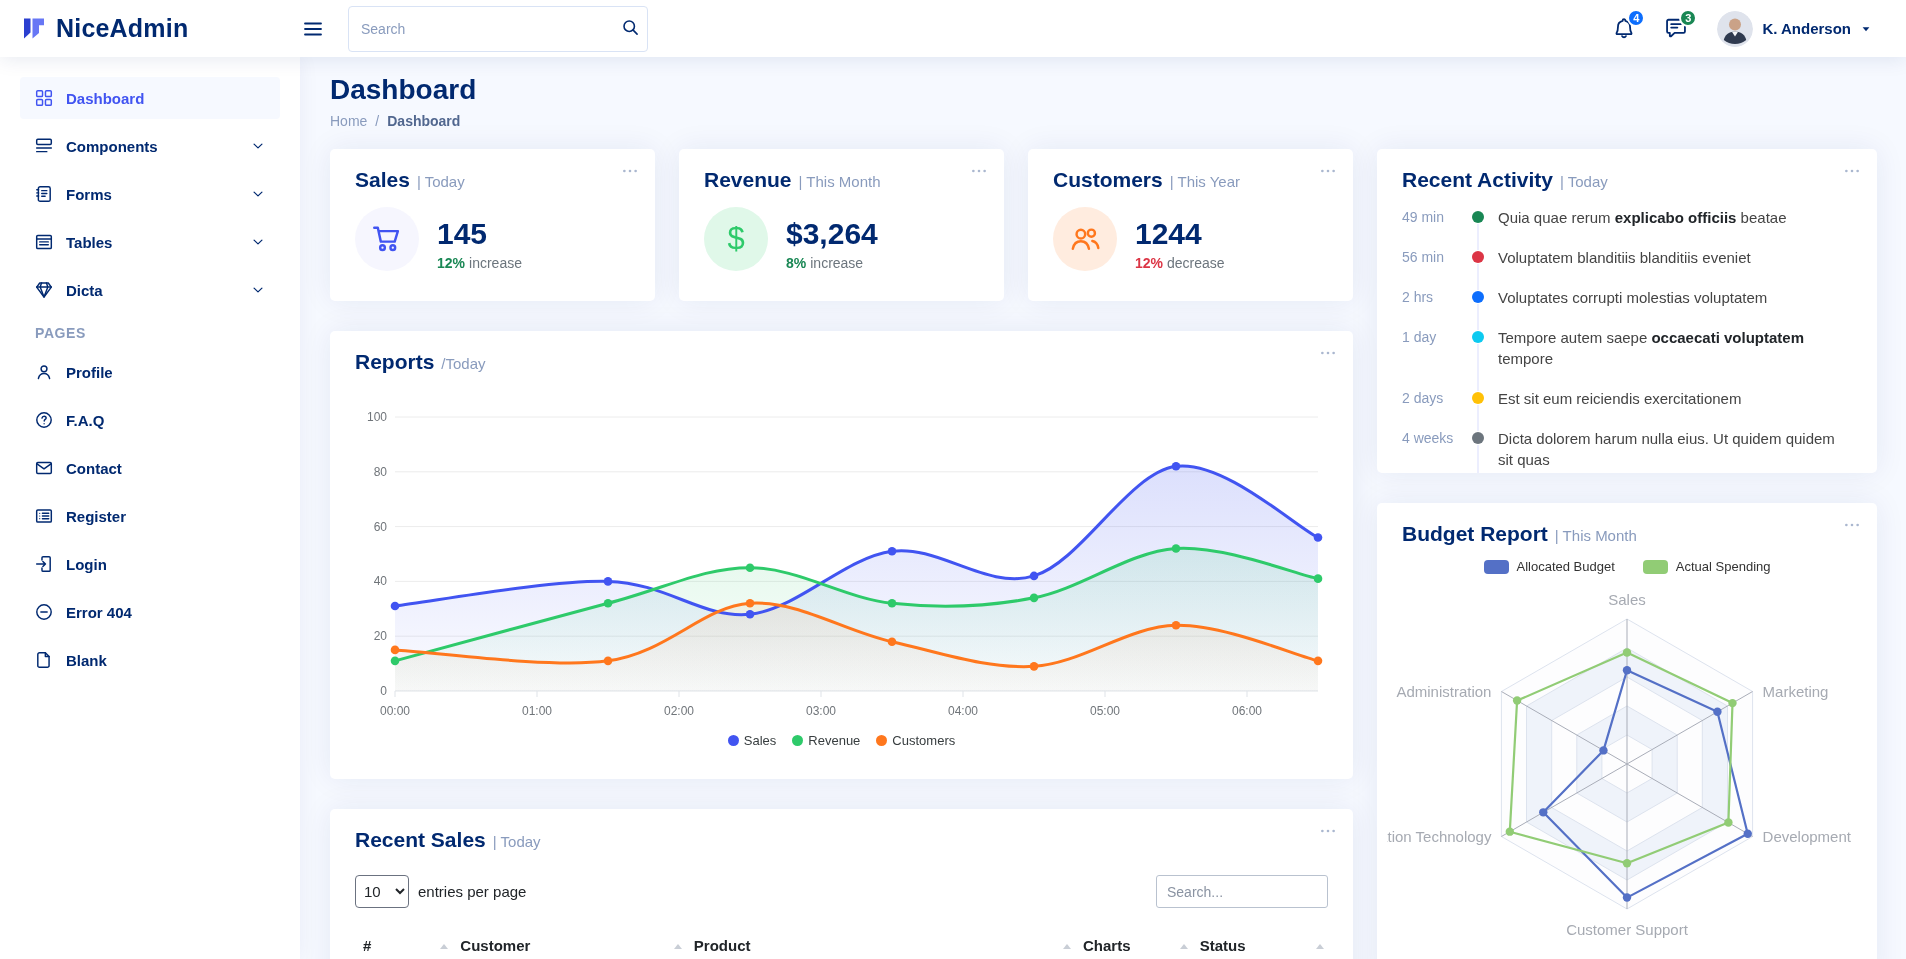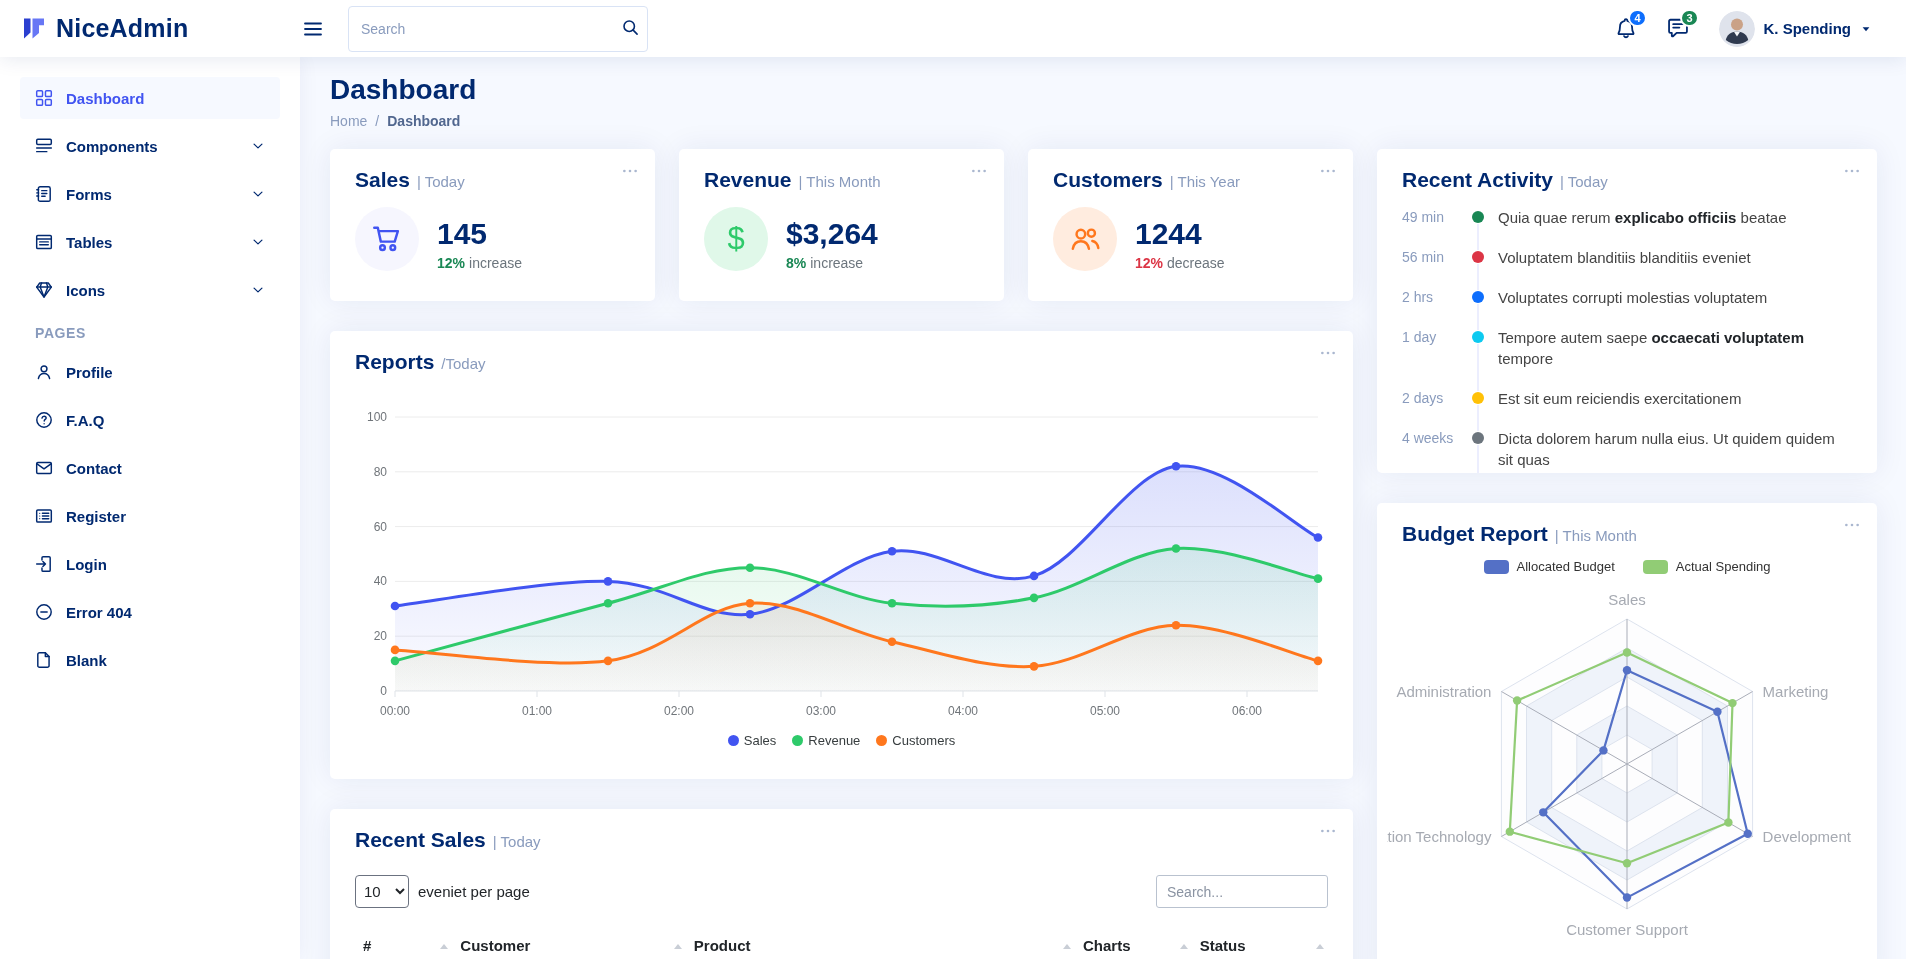--- a/index.html
+++ b/index.html
@@ -142,21 +142,21 @@
     </span>
     <span class="profile">
       <span class="avatar">
         <svg viewBox="0 0 36 36">
             <circle cx="18" cy="18" r="18" fill="#dfe3ec"></circle>
             <circle cx="18" cy="13.5" r="6" fill="#caa287"></circle>
             <path d="M18 20.5c-6.5 0-10.2 3.6-11.2 8.6a18 18 0 0 0 22.4 0c-1-5-4.7-8.6-11.2-8.6z" fill="#2f3a4f"></path>
             <path d="M18 20.5c-1.8 0-2.9.4-2.9.4L18 25.5l2.9-4.6s-1.1-.4-2.9-.4z" fill="#f4f6f9"></path>
           </svg>
       </span>
-      <span>K. Spending</span>
+      <span>K. Anderson</span>
       <svg class="caret" viewBox="0 0 16 16">
           <path d="M3.5 5.5h9L8 11z" fill="currentColor"></path>
         </svg>
     </span>
   </nav>
 </header>
 
 <aside class="sidebar">
   <ul id="sidebar-nav">
       <li>
@@ -215,21 +215,21 @@
         </a>
       </li>
       <li>
         <a class="nav-link">
           <span class="icon">
             <svg class="" viewBox="0 0 16 16" fill="none" stroke="currentColor" stroke-width="1.3" stroke-linecap="round" stroke-linejoin="round">
               <path d="M4.2 1.8h7.6l2.7 3.6L8 14.2 1.5 5.4z"></path>
               <path d="M1.5 5.4h13M5.8 1.8 4.6 5.4 8 14.2M10.2 1.8l1.2 3.6L8 14.2"></path>
             </svg>
           </span>
-          <span>Icons</span>
+          <span>Dicta</span>
           <span class="chev"><svg viewBox="0 0 16 16" fill="none" stroke="currentColor" stroke-width="1.4" stroke-linecap="round" stroke-linejoin="round">
               <path d="m3.5 5.8 4.5 4.4 4.5-4.4"></path>
             </svg></span>
         </a>
       </li>
       <li class="nav-heading">PAGES</li>
       <li>
         <a class="nav-link">
           <span class="icon">
             <svg class="" viewBox="0 0 16 16" fill="none" stroke="currentColor" stroke-width="1.3" stroke-linecap="round" stroke-linejoin="round">
@@ -503,21 +503,21 @@
             </svg>
         </span>
         <div class="card-title">
           <span>Recent Sales</span>
             <span class="muted">| Today</span>
         </div>
         <div class="controls-row">
           <select>
             <option>10</option>
           </select>
-          <span class="entries-label">eveniet per page</span>
+          <span class="entries-label">entries per page</span>
           <input class="table-search" placeholder="Search..." style="">
         </div>
         <table>
           <colgroup>
               <col style="width:10%">
               <col style="width:24%">
               <col style="width:40%">
               <col style="width:12%">
               <col style="width:14%">
             </colgroup>

